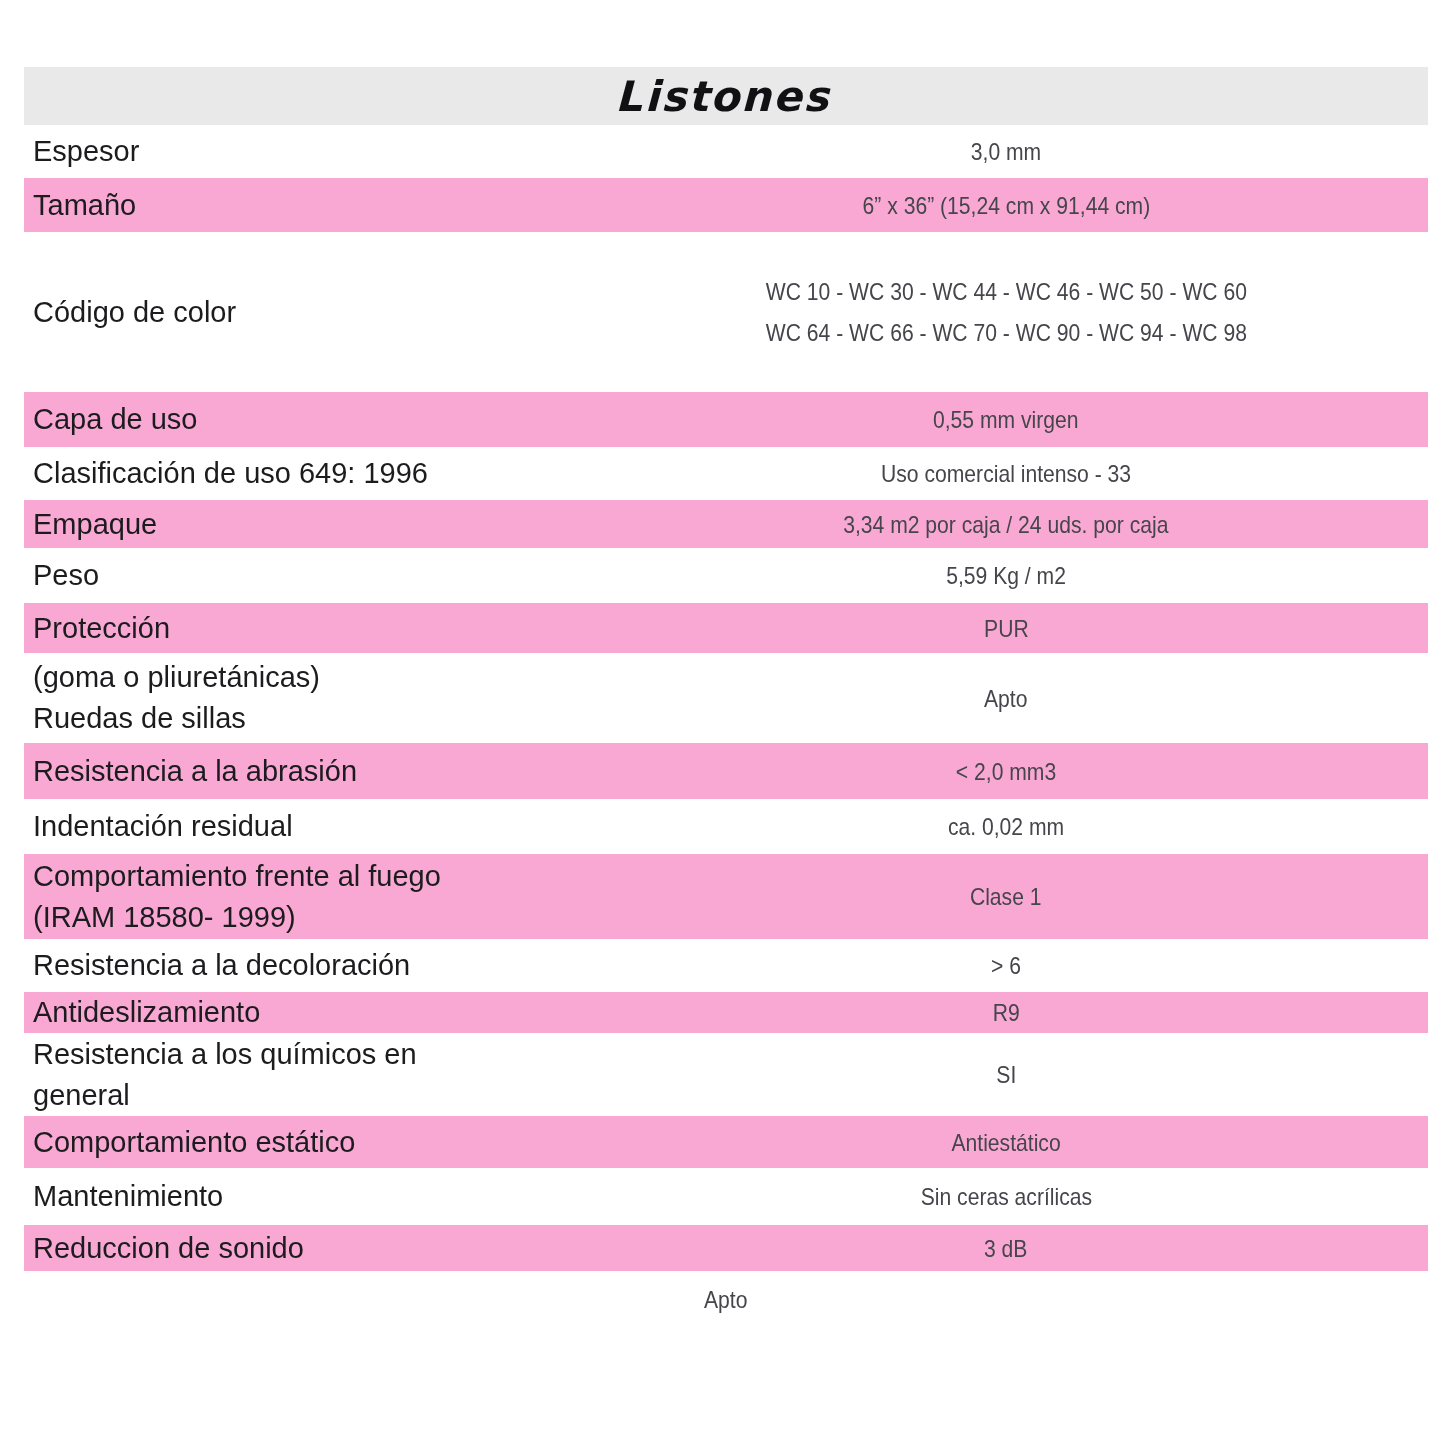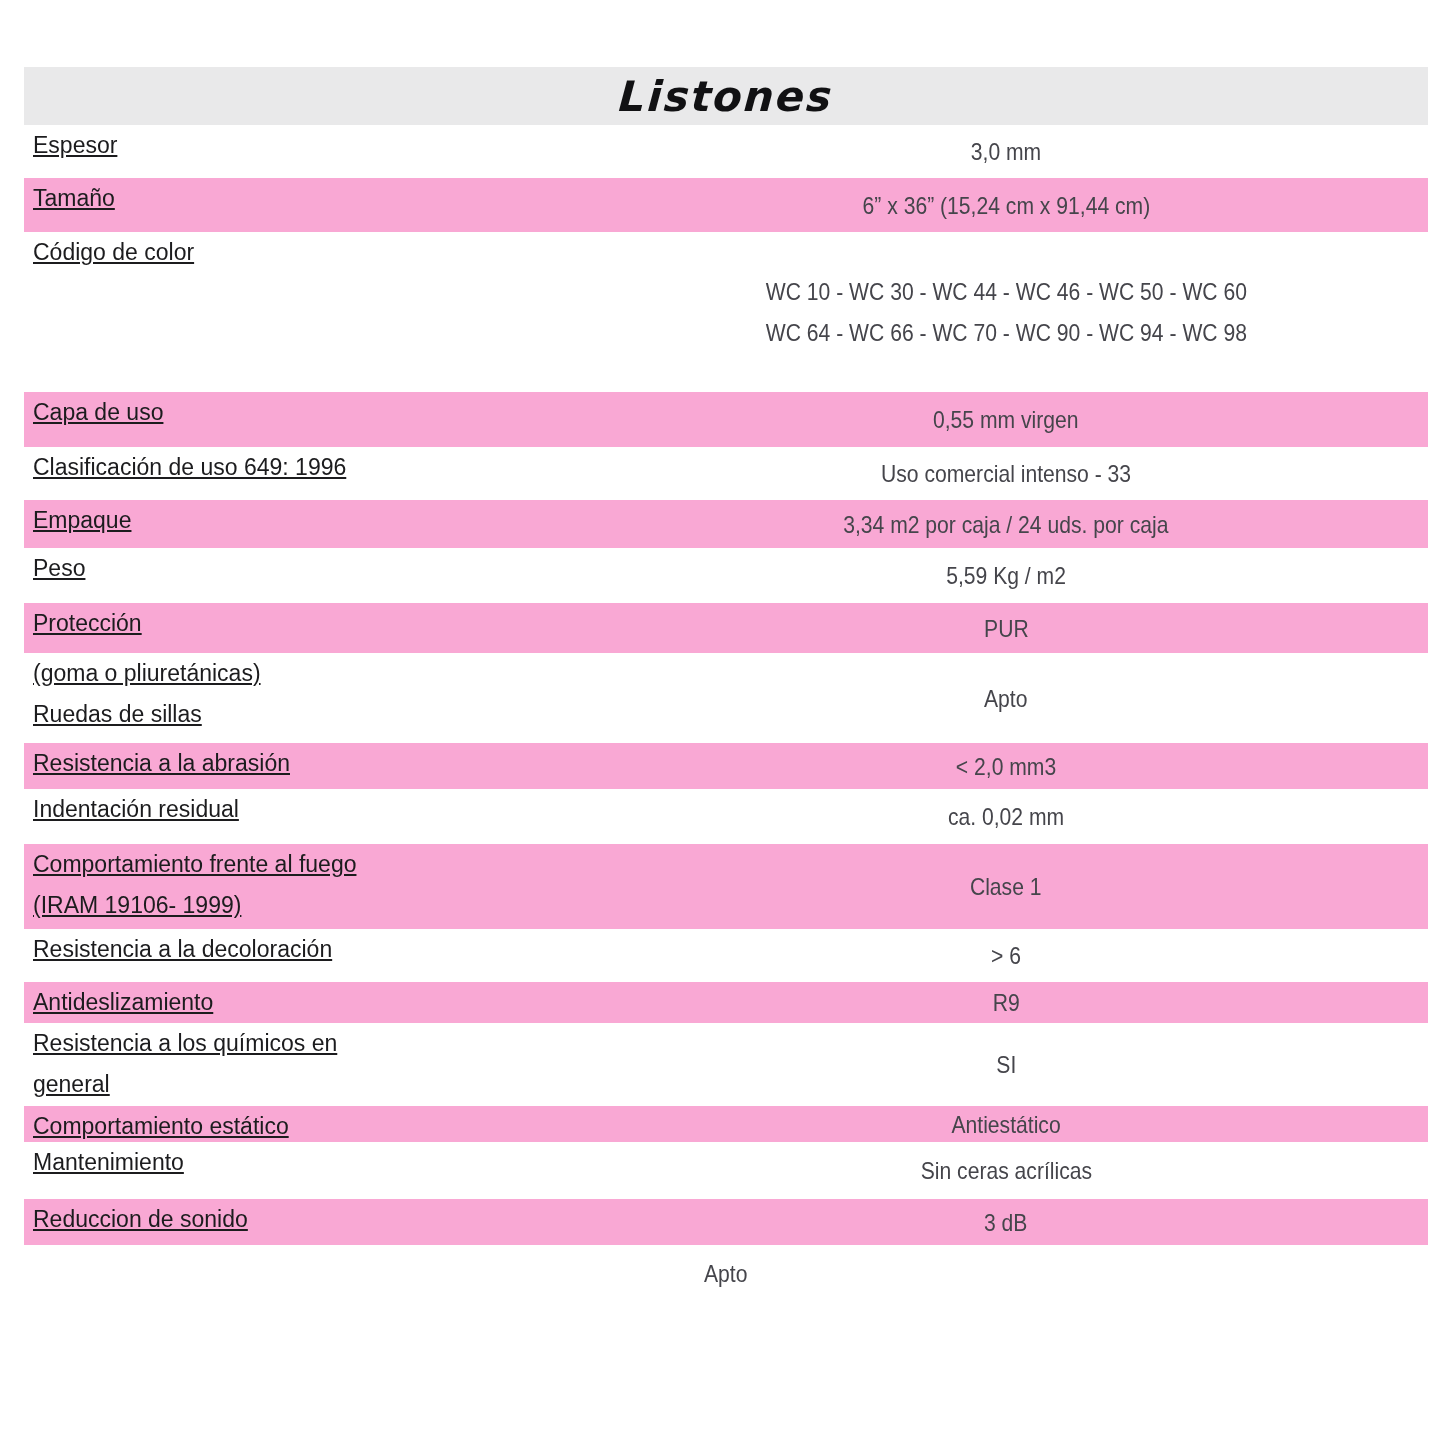--- a/index.html
+++ b/index.html
@@ -42,23 +42,23 @@
     background: #ffffff;
   }
   .row.alt {
     background: #f9a8d4;
   }
   .cell.label {
     width: 560px;
     box-sizing: border-box;
     padding-left: 9px;
     display: flex;
-    font-size: 23px;
+    align-items: center;
+    font-size: 29px;
     color: #1c1c1e;
-    text-decoration: underline;
   }
   .cell.label .line {
     display: block;
     line-height: 41px;
     text-align: left;
   }
   .cell.value {
     flex: 1;
     display: flex;
     align-items: center;
@@ -199,21 +199,21 @@
         <span class="line">Ruedas de sillas</span>
       </div>
         </div>
       <div class="cell value">
           <div class="vwrap">
         <span class="line">Apto</span>
       </div>
         </div>
     </div>
 
-    <div class="row alt" style="height:46px">
+    <div class="row alt" style="height:56px">
       <div class="cell label">
           <div>
         <span class="line">Resistencia a la abrasión</span>
       </div>
         </div>
       <div class="cell value">
           <div class="vwrap">
         <span class="line">&lt; 2,0 mm3</span>
       </div>
         </div>
@@ -229,21 +229,21 @@
           <div class="vwrap">
         <span class="line">ca. 0,02 mm</span>
       </div>
         </div>
     </div>
 
     <div class="row alt" style="height:85px">
       <div class="cell label">
           <div>
         <span class="line">Comportamiento frente al fuego</span>
-        <span class="line">(IRAM 19106- 1999)</span>
+        <span class="line">(IRAM 18580- 1999)</span>
       </div>
         </div>
       <div class="cell value">
           <div class="vwrap">
         <span class="line">Clase 1</span>
       </div>
         </div>
     </div>
 
     <div class="row" style="height:53px">
@@ -279,21 +279,21 @@
         <span class="line">general</span>
       </div>
         </div>
       <div class="cell value">
           <div class="vwrap">
         <span class="line">SI</span>
       </div>
         </div>
     </div>
 
-    <div class="row alt" style="height:36px">
+    <div class="row alt" style="height:52px">
       <div class="cell label">
           <div>
         <span class="line">Comportamiento estático</span>
       </div>
         </div>
       <div class="cell value">
           <div class="vwrap">
         <span class="line">Antiestático</span>
       </div>
         </div>

